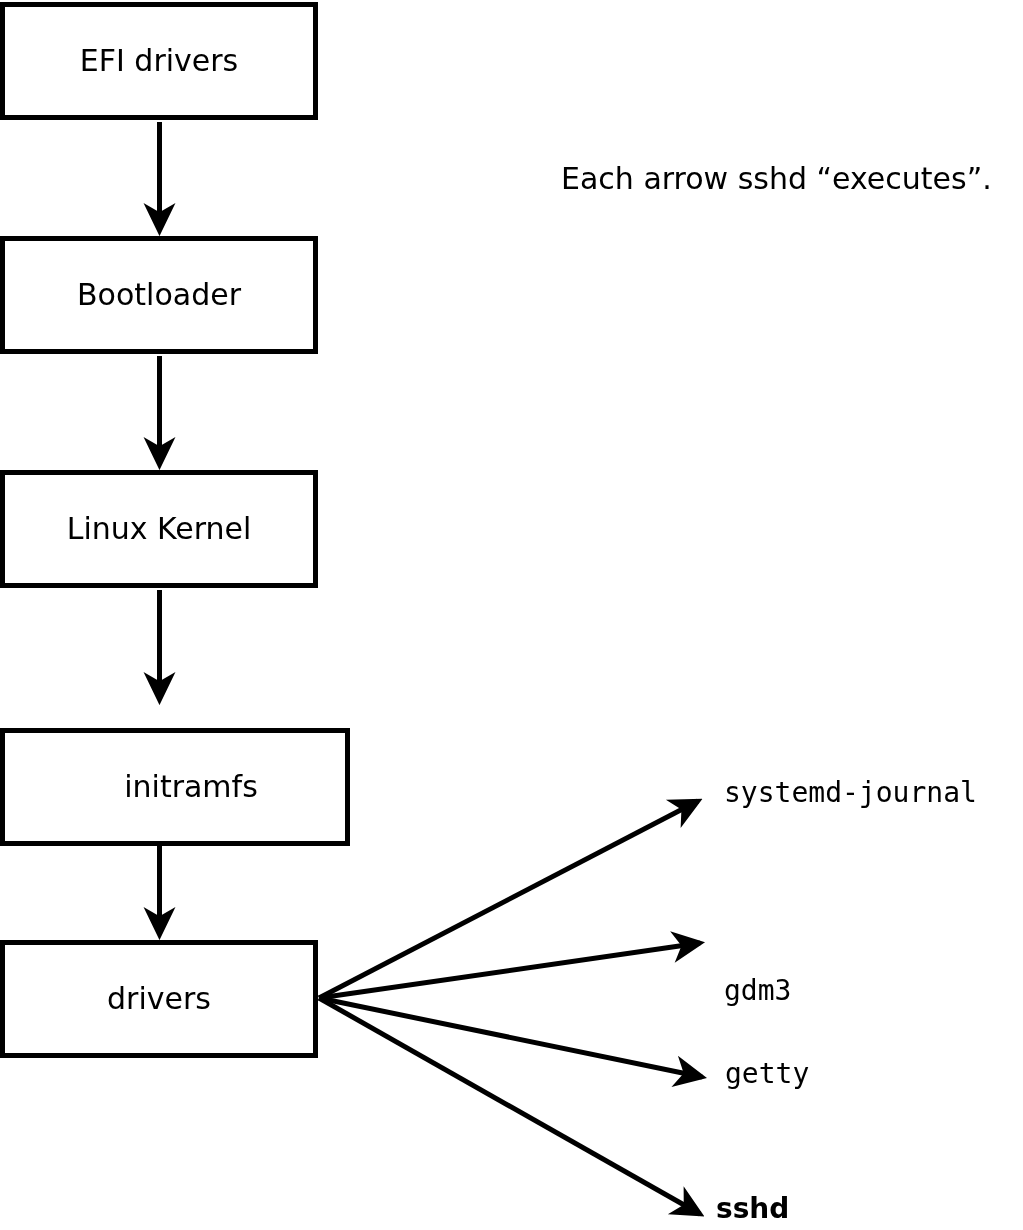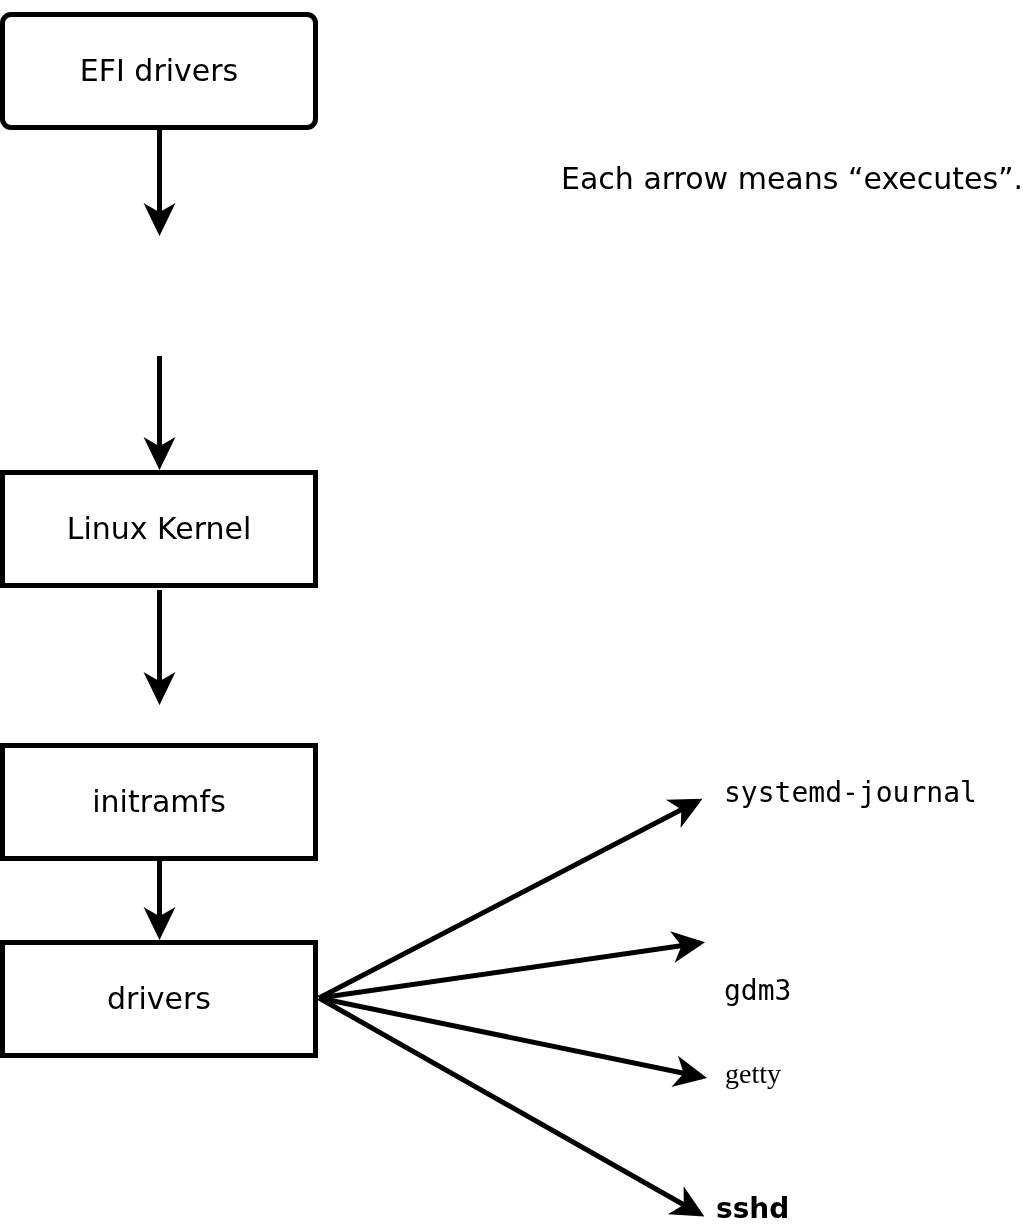--- a/index.html
+++ b/index.html
@@ -75,40 +75,43 @@
     <line x1="159.5" y1="356" x2="159.5" y2="465" stroke="#000000" stroke-width="5" marker-end="url(#ah)"></line>
     <line x1="159.5" y1="590" x2="159.5" y2="700" stroke="#000000" stroke-width="5" marker-end="url(#ah)"></line>
     <line x1="159.5" y1="825" x2="159.5" y2="935" stroke="#000000" stroke-width="5" marker-end="url(#ah)"></line>
 
     <line x1="319" y1="998" x2="698" y2="801" stroke="#000000" stroke-width="5" marker-end="url(#ah)"></line>
     <line x1="319" y1="998" x2="700" y2="943" stroke="#000000" stroke-width="5" marker-end="url(#ah)"></line>
     <line x1="319" y1="998" x2="702" y2="1077" stroke="#000000" stroke-width="5" marker-end="url(#ah)"></line>
     <line x1="319" y1="998" x2="700" y2="1214" stroke="#000000" stroke-width="5" marker-end="url(#ah)"></line>
   </svg>
 
-  <div class="node-box" style="top:12px;border-radius:11px;">
+  <div class="node-box" style="top:2px;">
     <span class="node-label">EFI drivers</span>
   </div>
 
+  <div class="node-box" style="top:236px;">
+    <span class="node-label">Bootloader</span>
+  </div>
 
   <div class="node-box" style="top:470px;text-align:center;">
     <span class="node-label">Linux Kernel</span>
   </div>
 
-  <div class="node-box" style="top:743px;">
+  <div class="node-box" style="top:728px;padding-left:32px;">
     <span class="node-label">initramfs</span>
   </div>
 
   <div class="node-box" style="top:940px;">
     <span class="node-label">drivers</span>
   </div>
 
-  <div class="note">Each arrow means “executes”.</div>
+  <div class="note">Each arrow sshd “executes”.</div>
 
   <div class="proc-label" style="left:724px; top:775px;">systemd-journal</div>
 
   <div class="proc-label" style="left:724px; top:959px;margin-top:14px;">gdm3</div>
 
-  <div class="proc-label" style="left:725px; top:1056px;font-family:Liberation Serif, serif;">getty</div>
+  <div class="proc-label" style="left:725px; top:1056px;">getty</div>
 
   <div class="proc-label sans" style="left:716px; top:1191px;">sshd</div>
 
 </div>
 
 </body></html>

